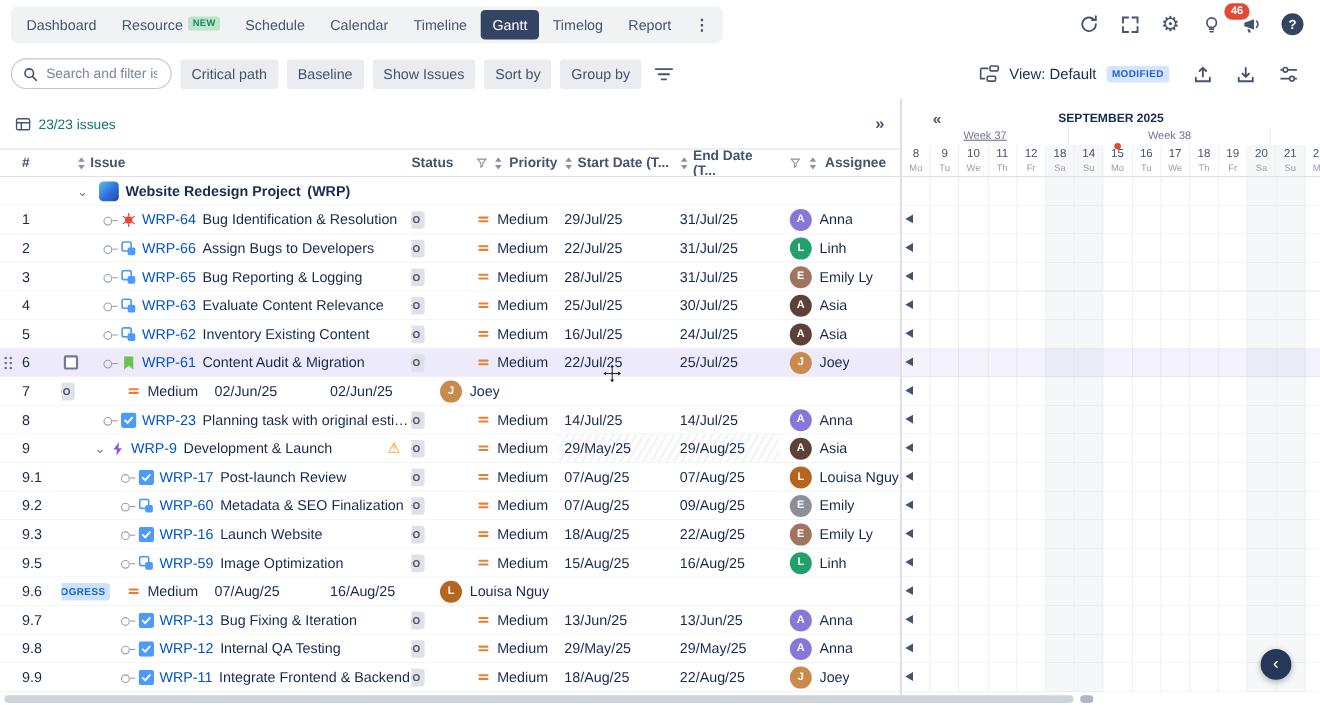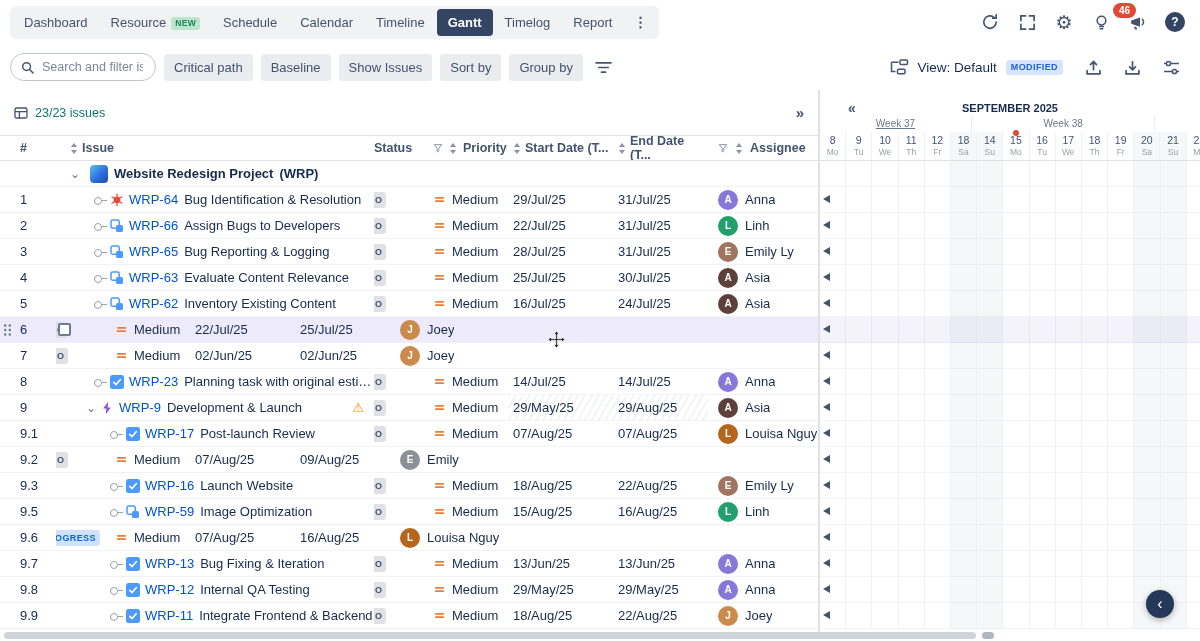--- a/index.html
+++ b/index.html
@@ -3,22 +3,22 @@
 <meta charset="utf-8">
 <style>
 *{box-sizing:border-box}
 html,body{margin:0;padding:0}
 body{font-family:"Liberation Sans",sans-serif;color:#172b4d;background:#fff}
 .app{position:relative;width:1200px;height:641px;overflow:hidden;background:#fff}
 
 
 .topnav{position:absolute;top:0;left:0;width:100%;height:44px;display:flex;align-items:center;padding:0 10px}
 .tabs{display:flex;align-items:center;background:#f1f2f4;border-radius:6px;padding:3px;gap:1px}
-.tab{display:flex;align-items:flex-end;gap:5px;padding:6px 11px;border-radius:4px;font-size:13px;color:#44546f;cursor:pointer;white-space:nowrap}
-.tab.active{background:#344563;color:#fff;font-weight:700}
+.tab{display:flex;align-items:flex-start;gap:5px;padding:6px 11px;border-radius:4px;font-size:13px;color:#44546f;cursor:pointer;white-space:nowrap}
+.tab.active{background:#344563;color:#fff;font-weight:400}
 .badge-new{background:#bce5cd;color:#1f845a;font-size:8.5px;font-weight:700;padding:1.5px 4px;border-radius:3px;letter-spacing:.3px}
 .more-tab{padding:5px 9px;color:#44546f;font-size:14px;font-weight:700;cursor:pointer}
 .nav-icons{margin-left:auto;display:flex;align-items:center;gap:15px;padding-right:4px}
 .nav-icon{width:22px;height:22px;display:flex;align-items:center;justify-content:center;position:relative;cursor:pointer}
 .gear-glyph{font-size:19px;color:#44546f;line-height:1}
 .help-circle{width:20px;height:20px;border-radius:50%;background:#344563;color:#fff;font-size:12px;font-weight:700;display:flex;align-items:center;justify-content:center}
 .notif-badge{position:absolute;top:-8px;left:-14px;background:#e34935;color:#fff;font-size:10px;font-weight:700;padding:1px 6px;border-radius:9px;line-height:13px}
 
 
 .toolbar{position:absolute;top:44px;left:0;width:100%;height:46px;display:flex;align-items:center;gap:8px;padding:0 10px}
@@ -506,20 +506,30 @@
                   <circle cx="2.2" cy="2.5" r="1.2"></circle>
                   <circle cx="6.8" cy="2.5" r="1.2"></circle>
                   <circle cx="2.2" cy="7" r="1.2"></circle>
                   <circle cx="6.8" cy="7" r="1.2"></circle>
                   <circle cx="2.2" cy="11.5" r="1.2"></circle>
                   <circle cx="6.8" cy="11.5" r="1.2"></circle>
                 </g>
               </svg></span>
             <span class="row-checkbox"></span>
             <div class="cell c-num">6</div>
+            <div class="cell c-issue lvl1">
+              <span class="conn"></span>
+              <span class="type-icon">
+                <svg viewBox="0 0 14 14">
+                  <path d="M3.8 1.2h6.4c.6 0 1 .4 1 1v10.6L7 9.6l-4.2 3.2V2.2c0-.6.4-1 1-1z" fill="#6cc24a"></path>
+                </svg>
+              </span>
+              <span class="ikey">WRP-61</span>
+              <span class="ititle">Content Audit &amp; Migration</span>
+            </div>
             <div class="cell c-status">
               <span class="stbadge">TO DO</span>
             </div>
             <div class="cell c-priority">
               <span class="prio-icon">
                 <svg viewBox="0 0 14 14">
                   <rect x="2" y="4.2" width="10" height="2" rx="1" fill="#e97f33"></rect>
                   <rect x="2" y="7.8" width="10" height="2" rx="1" fill="#e97f33"></rect>
                 </svg>
               </span>
@@ -644,20 +654,31 @@
             </div>
             <div class="cell c-start">07/Aug/25</div>
             <div class="cell c-end">07/Aug/25</div>
             <div class="cell c-assignee">
               <span class="avatar" style="background: rgb(181, 101, 29);">L</span>
               <span class="aname">Louisa Nguy</span>
             </div>
           </div>
           <div class="row">
             <div class="cell c-num">9.2</div>
+            <div class="cell c-issue lvl2">
+              <span class="conn"></span>
+              <span class="type-icon">
+                <svg viewBox="0 0 14 14">
+                  <rect x="1" y="1" width="8.2" height="8.2" rx="1.6" fill="none" stroke="#4c9aff" stroke-width="1.5"></rect>
+                  <rect x="6" y="6" width="7" height="7" rx="1.6" fill="#4c9aff"></rect>
+                </svg>
+              </span>
+              <span class="ikey">WRP-60</span>
+              <span class="ititle">Metadata &amp; SEO Finalization</span>
+            </div>
             <div class="cell c-status">
               <span class="stbadge">TO DO</span>
             </div>
             <div class="cell c-priority">
               <span class="prio-icon">
                 <svg viewBox="0 0 14 14">
                   <rect x="2" y="4.2" width="10" height="2" rx="1" fill="#e97f33"></rect>
                   <rect x="2" y="7.8" width="10" height="2" rx="1" fill="#e97f33"></rect>
                 </svg>
               </span>

